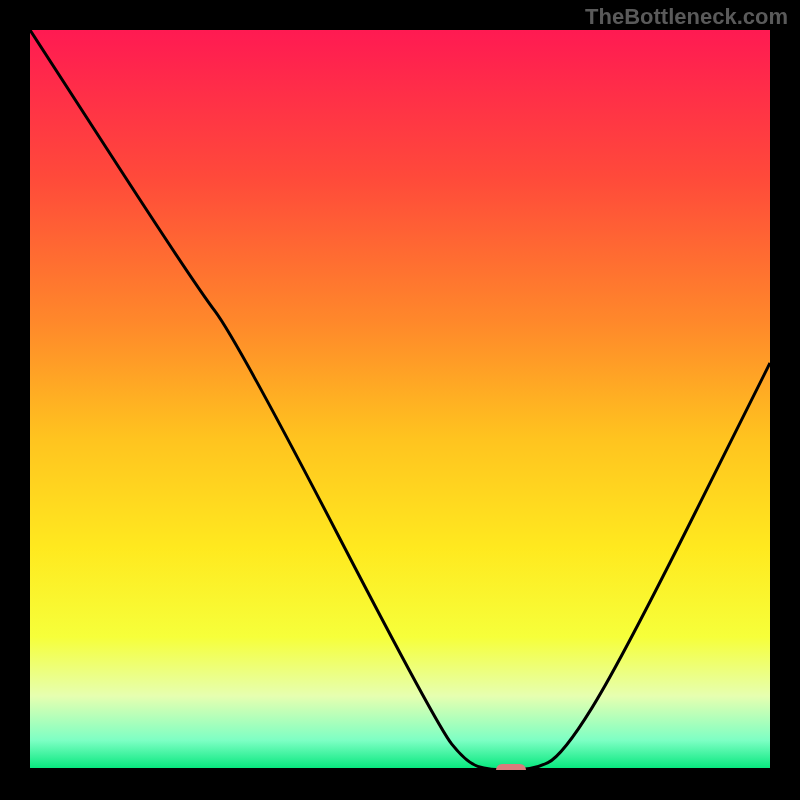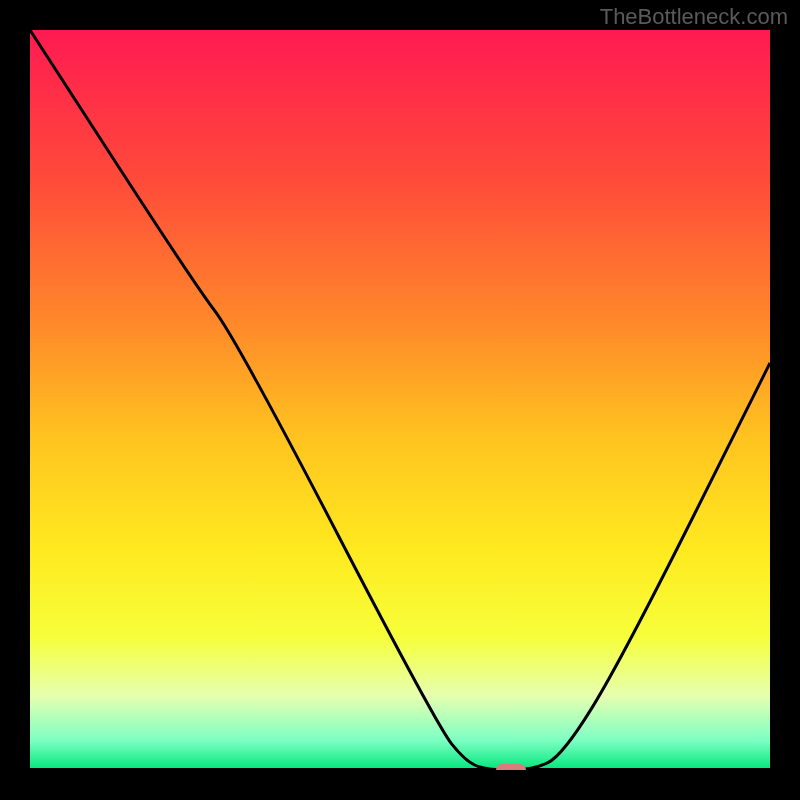--- a/index.html
+++ b/index.html
@@ -10,21 +10,21 @@
     position: relative;
     font-family: Arial, sans-serif;
     overflow: hidden;
   }
   .watermark {
     position: absolute;
     top: 4px;
     right: 12px;
     color: #5a5a5a;
     font-size: 22px;
-    font-weight: normal;
+    font-weight: bold;
     z-index: 10;
   }
   .plot-area {
     position: absolute;
     left: 30px;
     top: 30px;
     width: 740px;
     height: 740px;
     overflow: hidden;
   }

